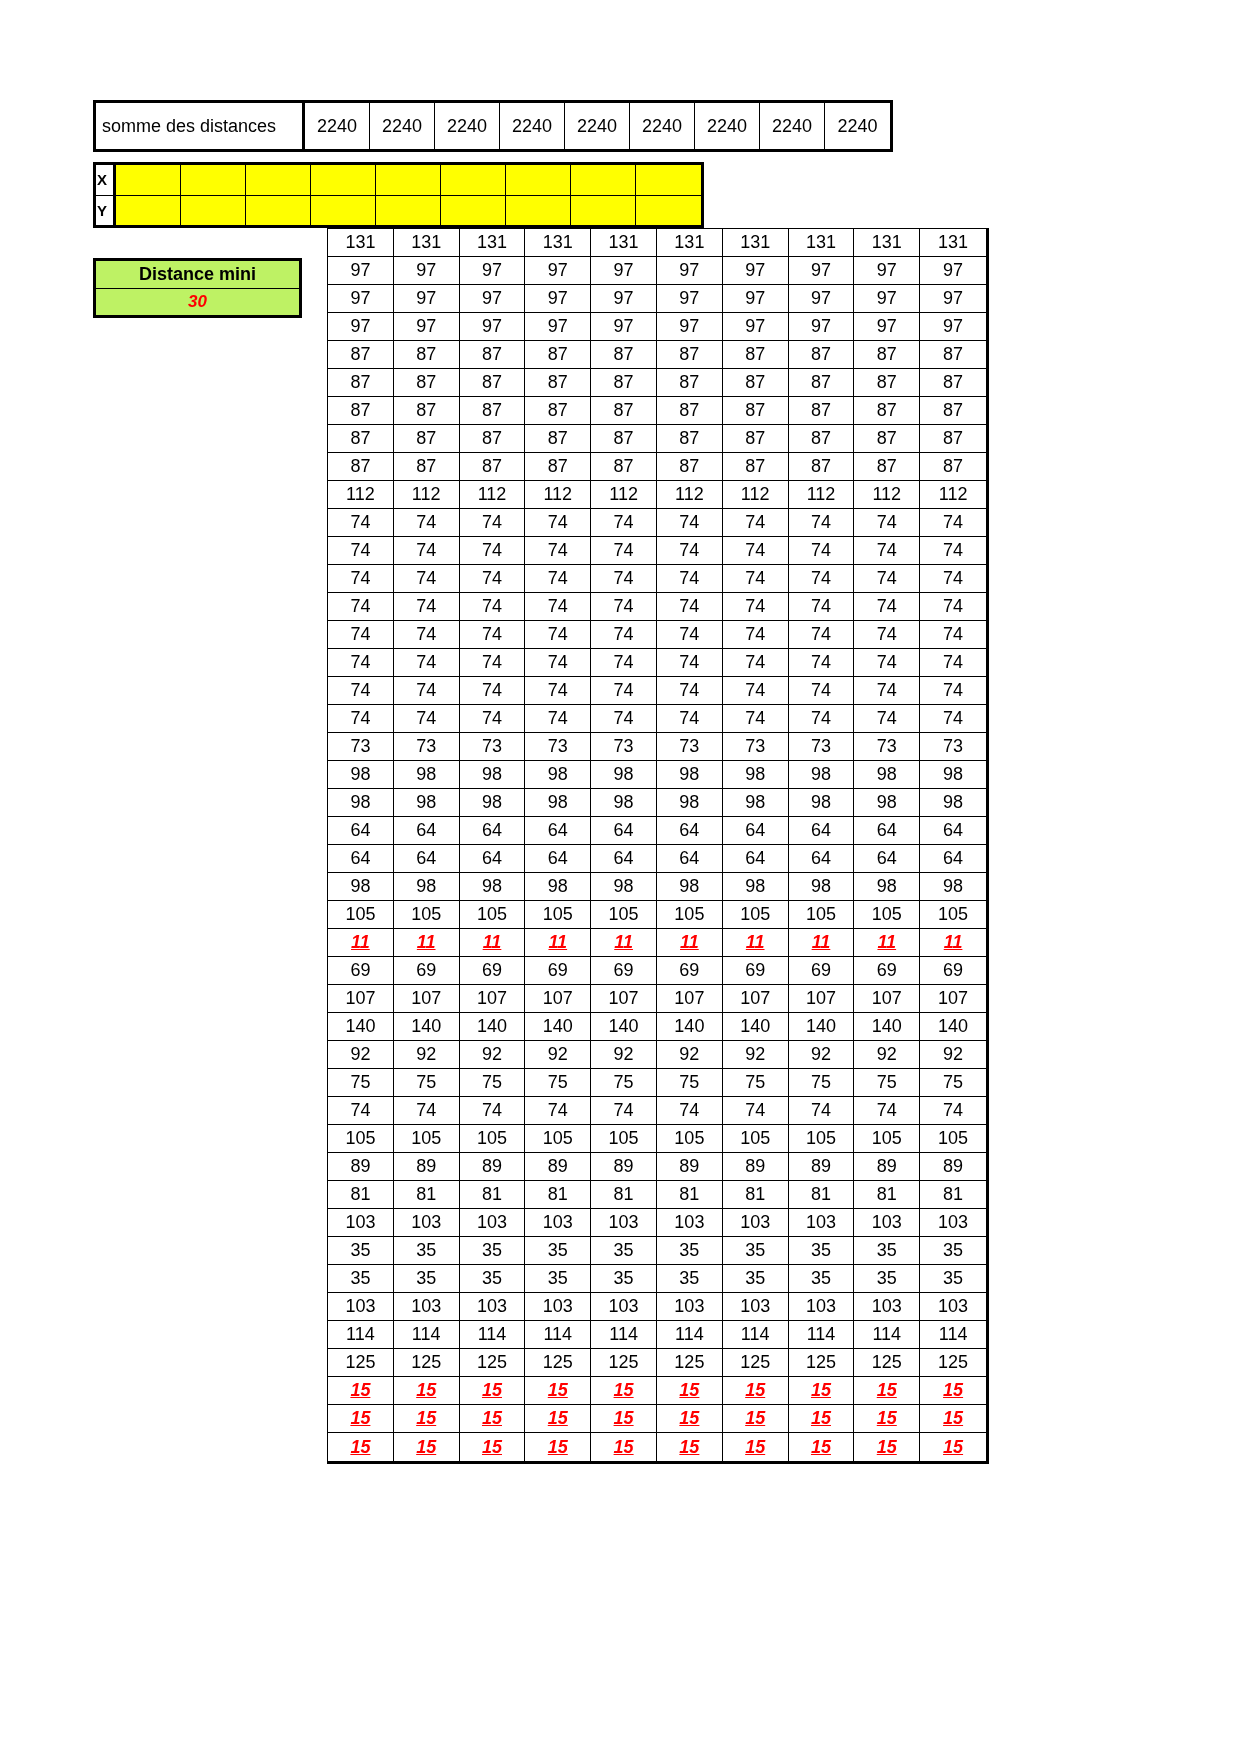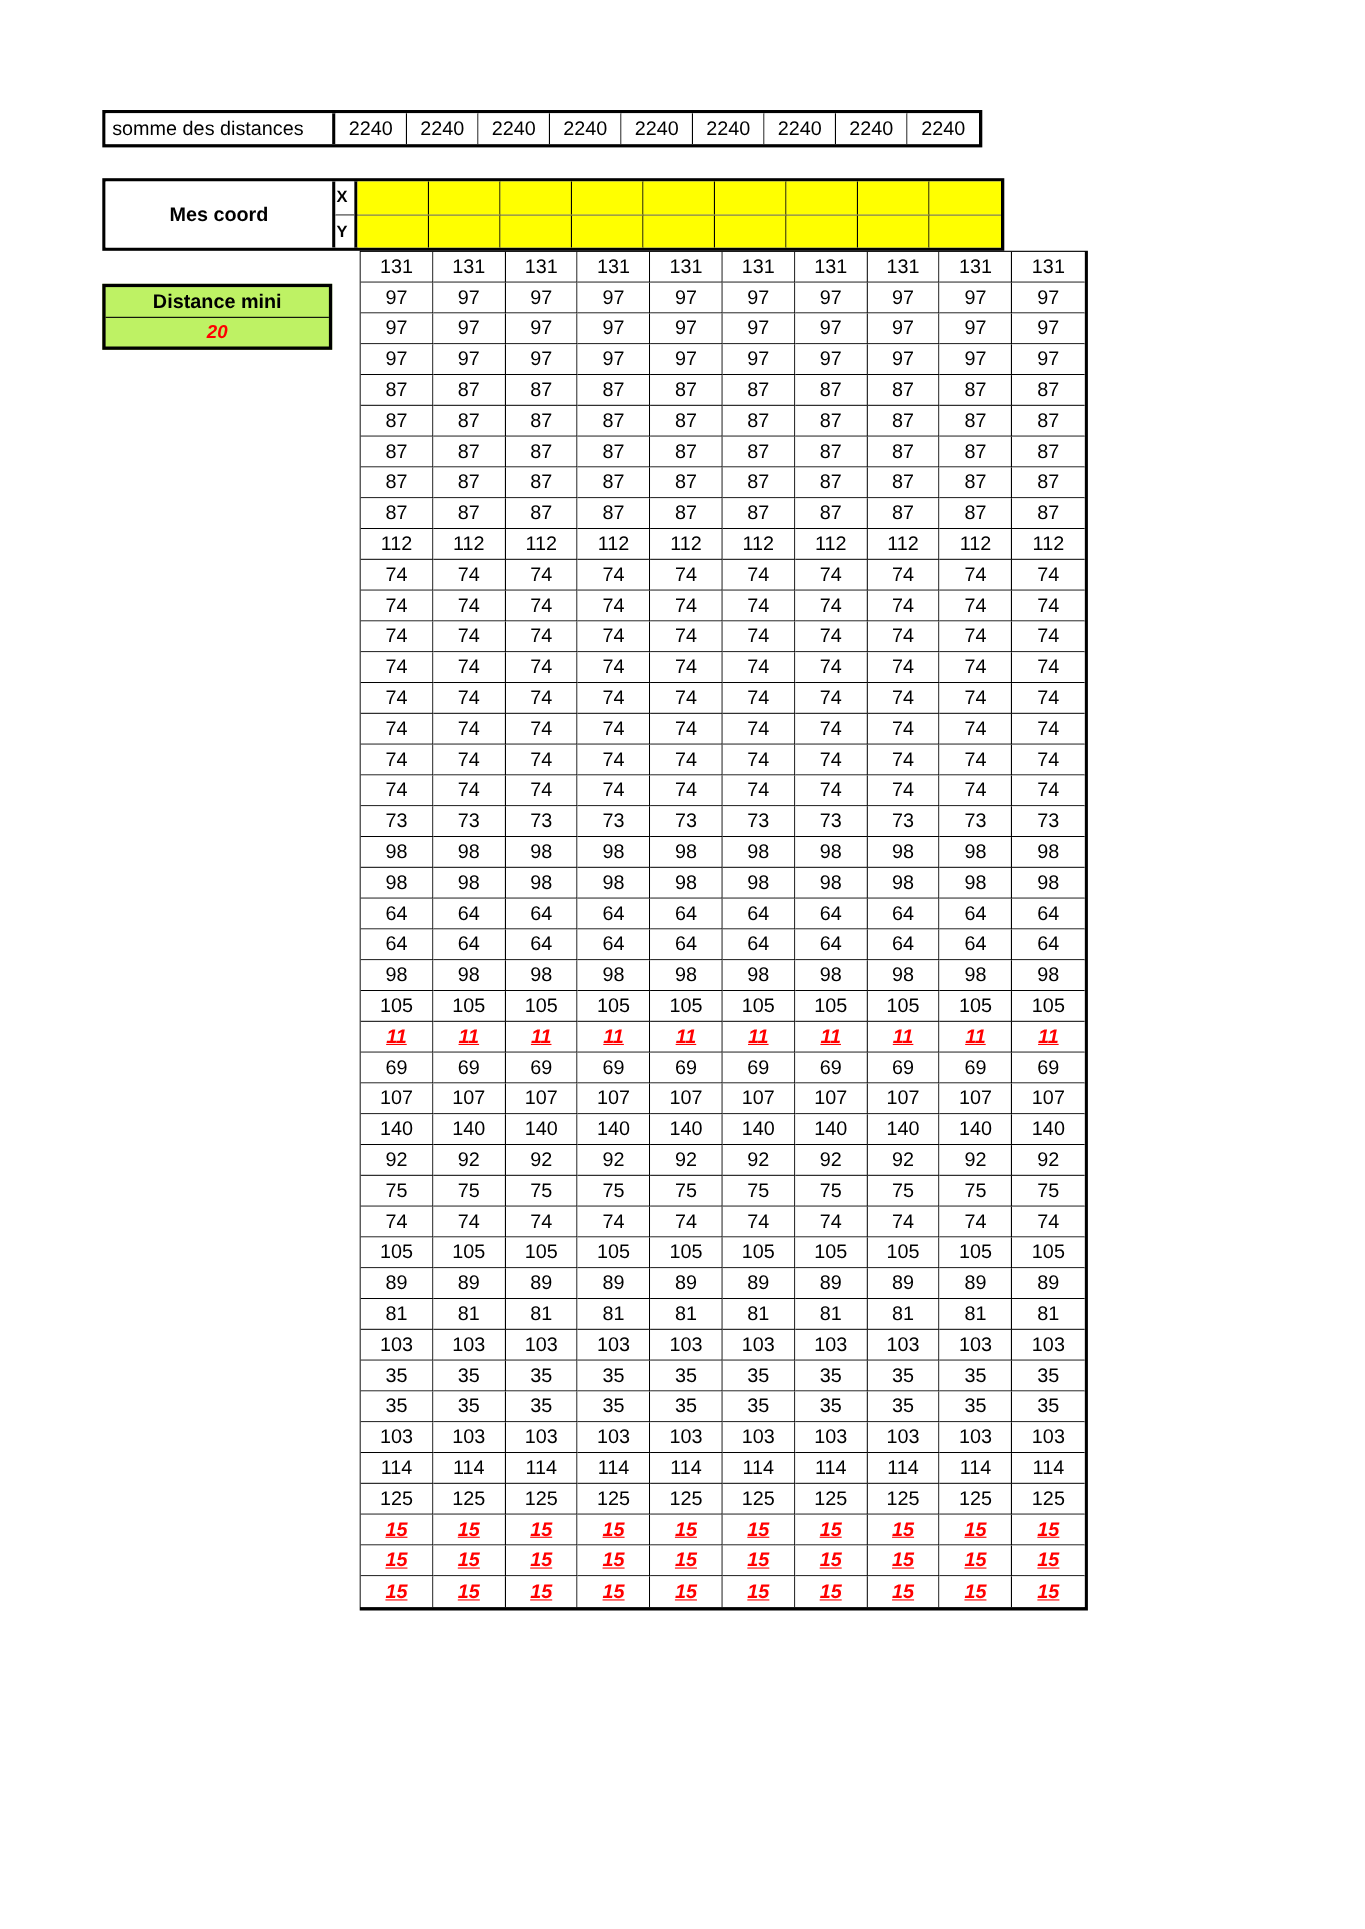--- a/index.html
+++ b/index.html
@@ -27,21 +27,21 @@
   }
 
   
   #somme-row {
     position: absolute;
     left: 93px;
     top: 100px;
     display: flex;
     border: 3px solid #000;
     box-sizing: border-box;
-    height: 34px;
+    height: 52px;
   }
   #somme-row .label-cell {
     width: 209px;
     display: flex;
     align-items: center;
     padding-left: 6px;
     font-size: 18px;
     box-sizing: border-box;
     border-right: 3px solid #000;
     background: #fff;
@@ -191,21 +191,20 @@
       <div class="val-cell">2240</div>
       <div class="val-cell">2240</div>
       <div class="val-cell">2240</div>
       <div class="val-cell">2240</div>
       <div class="val-cell">2240</div>
       <div class="val-cell">2240</div>
       <div class="val-cell">2240</div>
     </div>
 
   <div id="mes-coord-block">
-    <div class="name-cell">Mes coord</div>
     <div class="xy-col">
       <div class="xy-lab first">X</div>
       <div class="xy-lab">Y</div>
     </div>
     <div class="yellow-grid">
       <div class="yellow-row first">
           <div class="yellow-cell" style="background: rgb(255, 255, 0);"></div>
           <div class="yellow-cell" style="background: rgb(255, 255, 0);"></div>
           <div class="yellow-cell" style="background: rgb(255, 255, 0);"></div>
           <div class="yellow-cell" style="background: rgb(255, 255, 0);"></div>
@@ -224,21 +223,21 @@
           <div class="yellow-cell" style="background: rgb(255, 255, 0);"></div>
           <div class="yellow-cell" style="background: rgb(255, 255, 0);"></div>
           <div class="yellow-cell" style="background: rgb(255, 255, 0);"></div>
           <div class="yellow-cell" style="background: rgb(255, 255, 0);"></div>
         </div>
     </div>
   </div>
 
   <div id="distance-mini-block">
     <div class="dm-title">Distance mini</div>
-    <div class="dm-value" style="color: rgb(255, 0, 0);">20</div>
+    <div class="dm-value" style="color: rgb(255, 0, 0);">30</div>
   </div>
 
   <div id="data-grid">
       <div class="grid-row">
         <div class="grid-cell">131</div>
         <div class="grid-cell">131</div>
         <div class="grid-cell">131</div>
         <div class="grid-cell">131</div>
         <div class="grid-cell">131</div>
         <div class="grid-cell">131</div>

